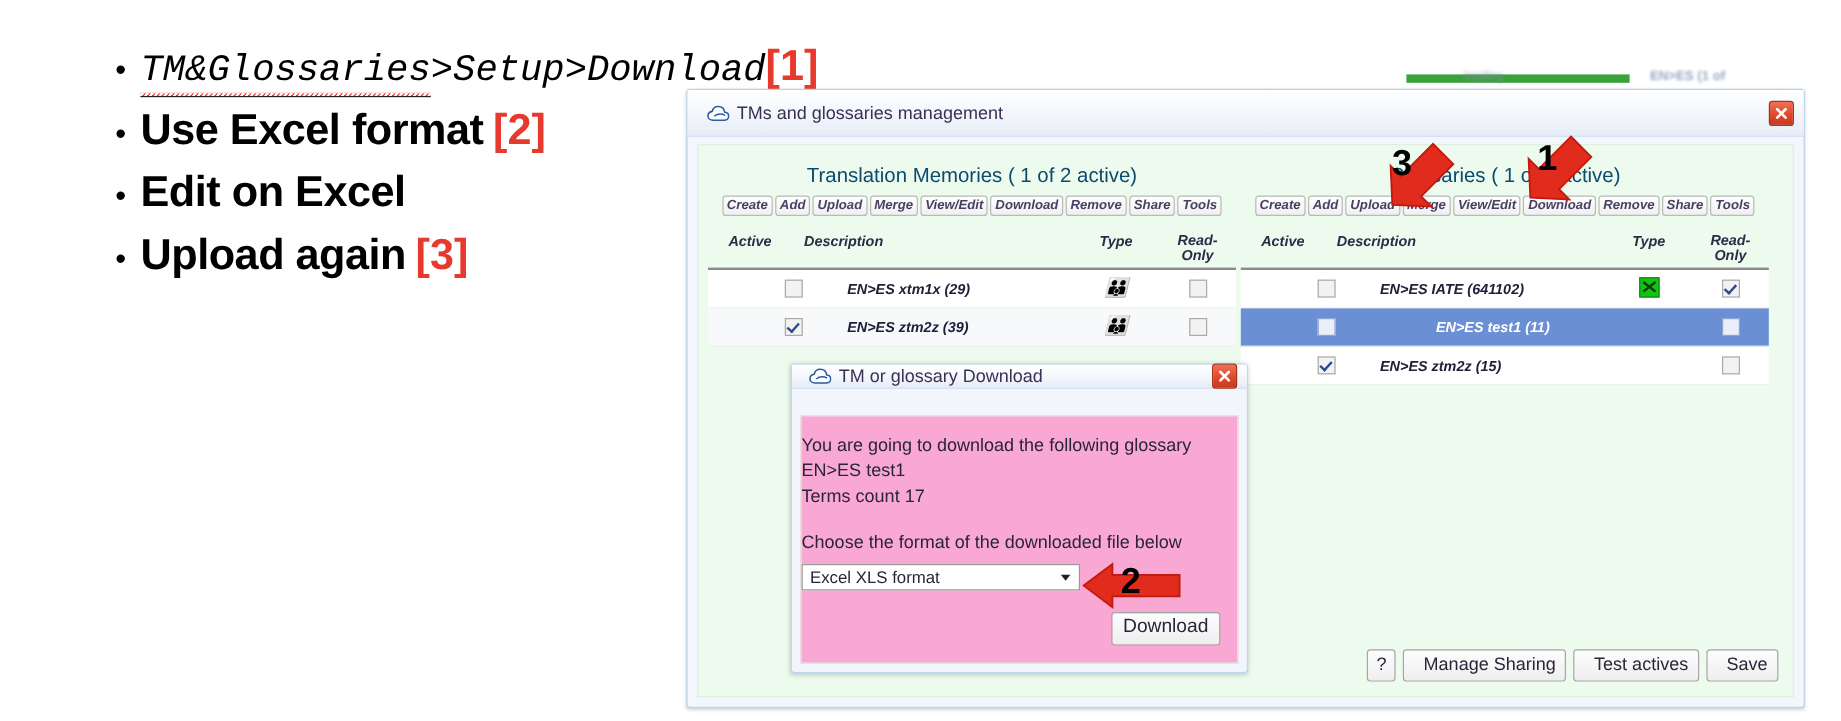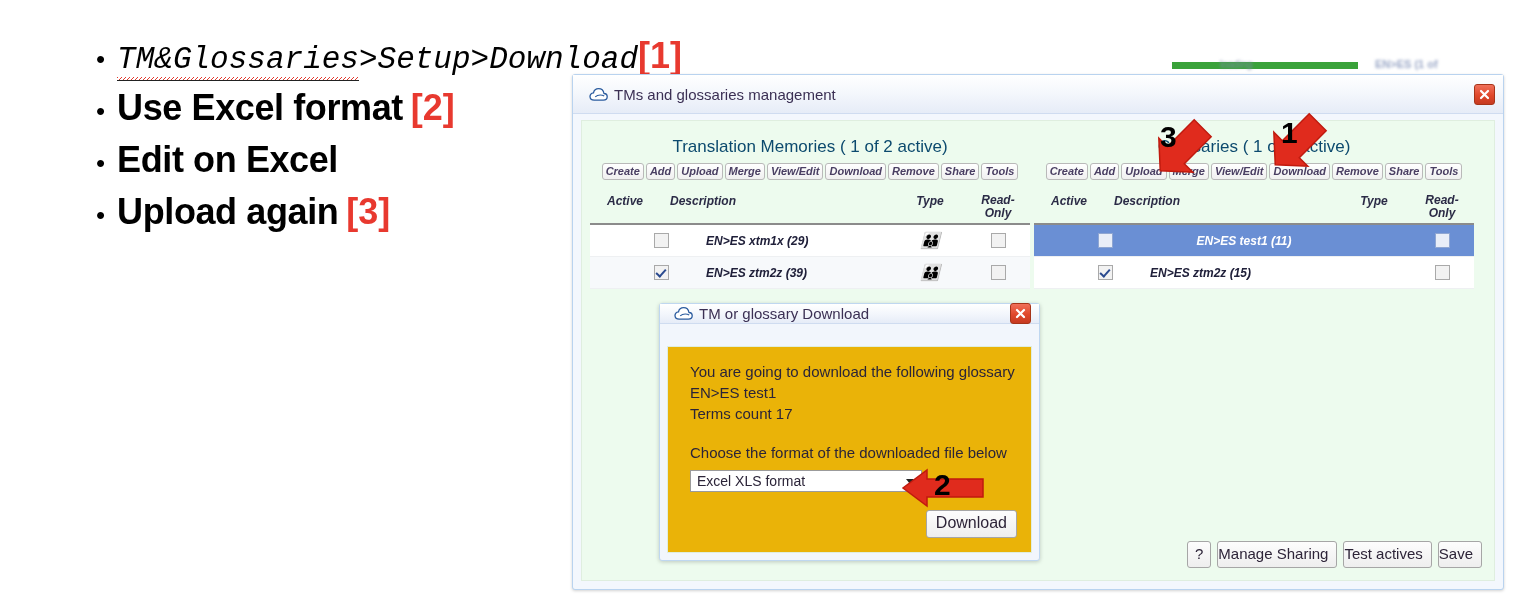--- a/index.html
+++ b/index.html
@@ -279,21 +279,21 @@
     display: flex;
     gap: 6px;
     align-items: center;
   }
   .btn {
     font-size: 15px;
     color: #2d2438;
     background: linear-gradient(to bottom, #fdfdfd, #eeeeee);
     border: 1px solid #a6a6a6;
     border-radius: 3px;
-    padding: 3px 8px 4px 0;
+    padding: 3px 8px 4px 16px;
     line-height: 18px;
     white-space: nowrap;
   }
   .btn.small { padding: 3px 7px 4px 7px; }
 
   
   #download-dialog {
     position: absolute;
     left: 659px;
     top: 303px;
@@ -304,24 +304,24 @@
     border-radius: 3px;
     box-shadow: 0 1px 4px rgba(0,0,0,.2);
     box-sizing: border-box;
     z-index: 20;
   }
   #download-dialog .titlebar { height: 20px; padding-left: 14px; }
   #download-dialog .title { font-size: 15px; }
   .dl-body {
     position: absolute;
     left: 7px; right: 7px; top: 42px; bottom: 7px;
-    background: #eab308;
+    background: #f9a8d4;
     border: 1px solid #dfeedf;
     box-sizing: border-box;
-    padding: 14px 16px 0 22px;
+    padding: 14px 16px 0 0;
   }
   .dl-line {
     font-size: 15px;
     color: #2b2438;
     line-height: 21px;
     white-space: nowrap;
   }
   .dl-gap { height: 18px; }
   .dl-select {
     margin-top: 7px;
@@ -475,20 +475,26 @@
       </div>
 
       <div class="tbl">
         <div class="tbl-head">
           <div class="col-active">Active</div>
           <div class="col-desc">Description</div>
           <div class="col-type">Type</div>
           <div class="col-ro">Read-<br>Only</div>
         </div>
 
+        <div class="tbl-row">
+          <div class="col-active"><span class="cb"></span></div>
+          <div class="col-desc">EN&gt;ES IATE (641102)</div>
+          <div class="col-type"><span class="xls-icon"></span></div>
+          <div class="col-ro"><span class="cb checked"></span></div>
+        </div>
 
         <div class="tbl-row selected row-sel">
           <div class="col-active"><span class="cb"></span></div>
           <div class="col-desc">EN&gt;ES test1 (11)</div>
           <div class="col-type"></div>
           <div class="col-ro"><span class="cb"></span></div>
         </div>
 
         <div class="tbl-row">
           <div class="col-active"><span class="cb checked"></span></div>

